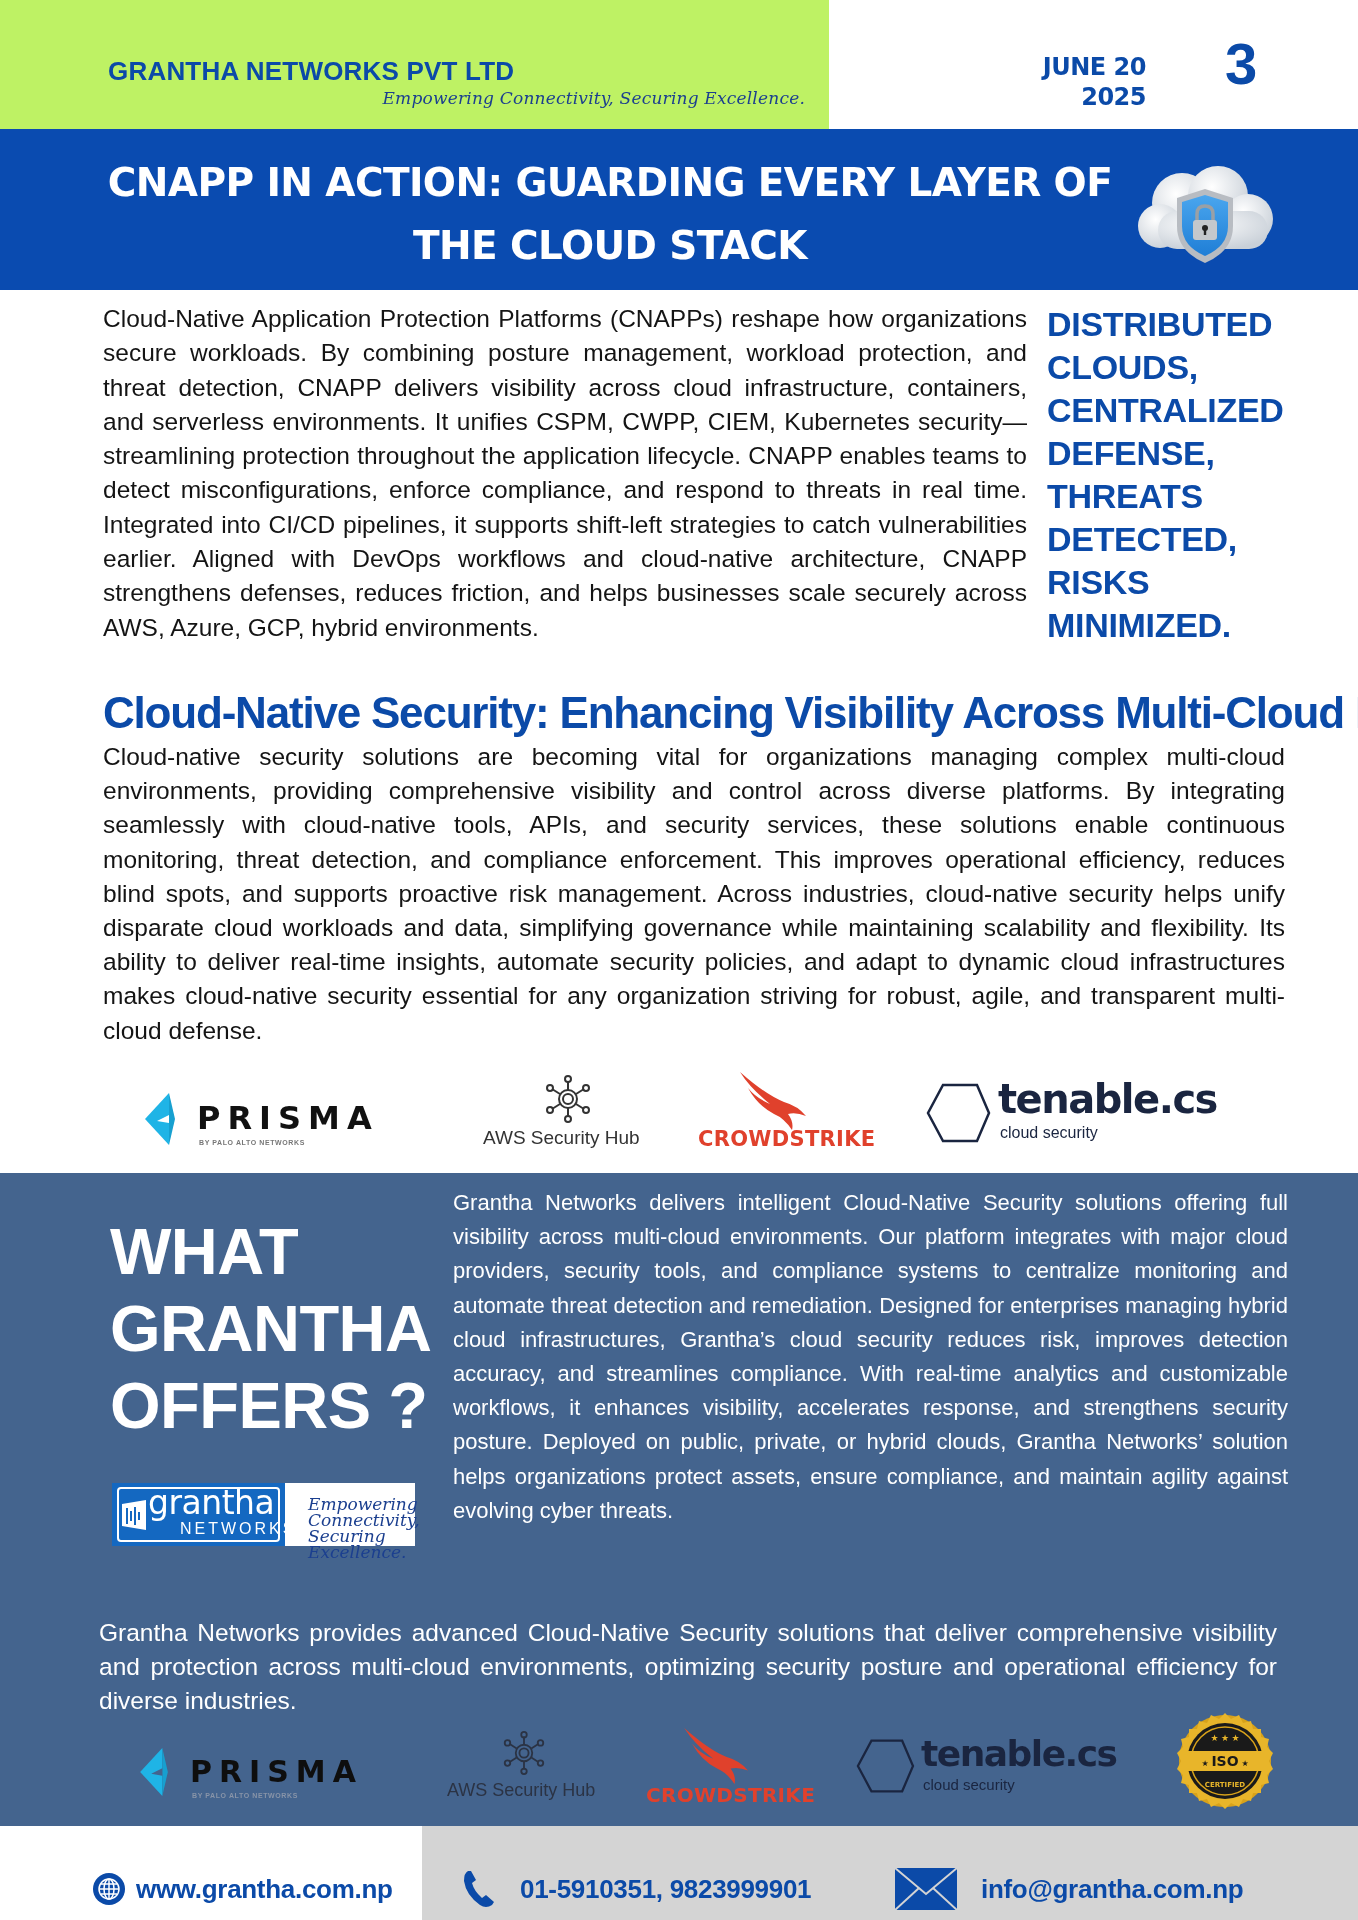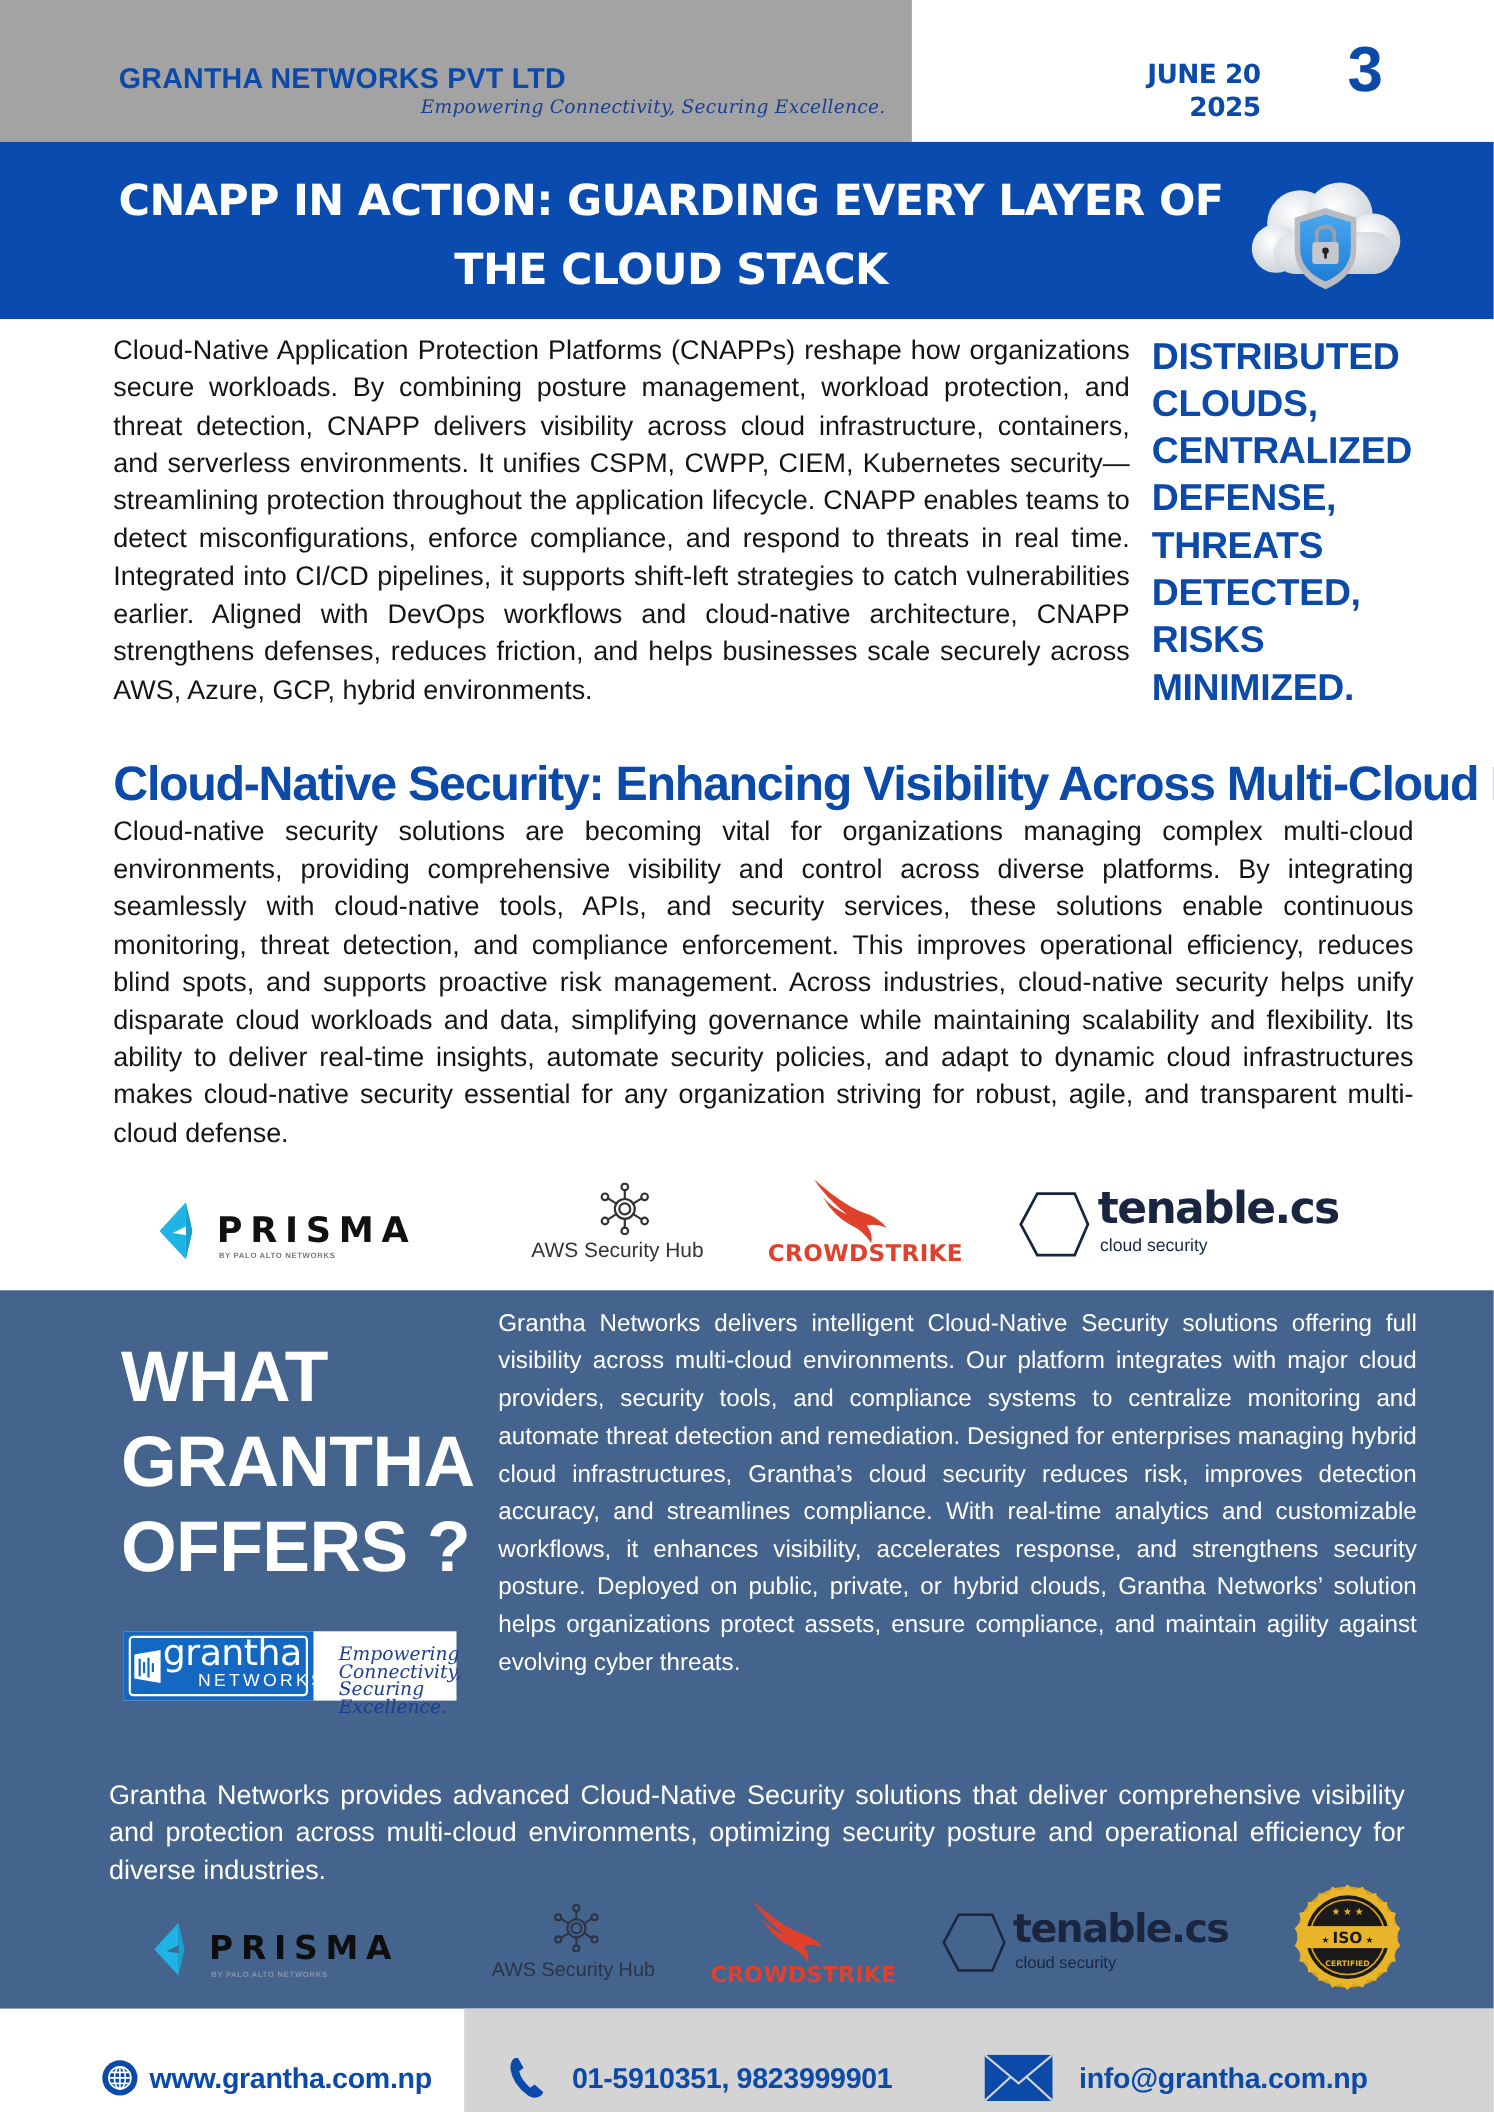--- a/index.html
+++ b/index.html
@@ -2,21 +2,21 @@
 <html><head>
 <meta charset="utf-8">
 <style>
   * { box-sizing: border-box; margin: 0; padding: 0; }
   html, body { width: 1358px; height: 1920px; background: #ffffff; overflow: hidden; }
   body { font-family: "Liberation Sans", sans-serif; color: #111; position: relative; }
 
   
   .hdr-left {
     position: absolute; left: 0; top: 0; width: 829px; height: 129px;
-    background: #a3a3a3;
+    background: #bef264;
   }
   .company {
     position: absolute; left: 108px; top: 56px;
     font-family: "Liberation Sans", sans-serif; font-weight: bold;
     font-size: 26px; color: #0b4aa8; letter-spacing: 0.2px;
   }
   .tagline {
     position: absolute; right: 24px; top: 88px;
     font-family: "DejaVu Serif", serif; font-style: italic;
     font-size: 17px; color: #1b3f8f; letter-spacing: 0.2px;

